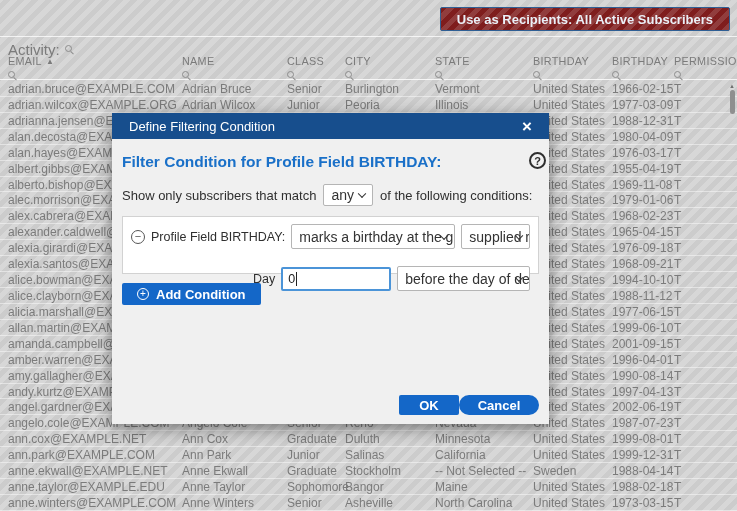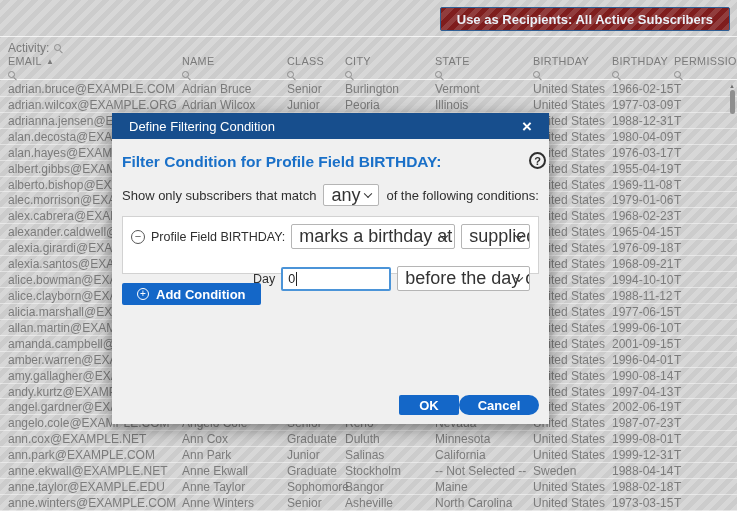--- a/index.html
+++ b/index.html
@@ -16,21 +16,21 @@
   .use-btn { position:absolute; top:7px; right:7px; height:24px; padding:0 16px;
              background:#7f1d1d; border:1px solid #2f5f94; border-radius:2px;
              color:#e9eff7; font-size:13px; font-weight:bold;
              font-family:"Liberation Sans",sans-serif; cursor:pointer; position:absolute; overflow:hidden;}
   .use-btn::after { content:""; position:absolute; inset:0;
              background:repeating-linear-gradient(-45deg,rgba(255,255,255,.14) 0 5px,transparent 5px 10px); }
 
   
   .thead { position:absolute; top:38px; left:0; width:737px; height:42px;
            border-bottom:1px solid rgba(255,255,255,.8); color:#7b7b7b; }
-  .activity-row { position:absolute; top:3px; left:8px; font-size:12px;
+  .activity-row { position:absolute; top:3px; left:8px; font-size:15px;
                   display:flex; align-items:center; gap:5px;justify-content:flex-end; }
   .header-row { position:absolute; top:17px; left:0; width:737px; }
   .hcell { position:absolute; top:0; font-size:10.8px; letter-spacing:.3px; white-space:nowrap; }
   .hcell .lbl { display:inline-flex; align-items:center; gap:4px; }
   .hcell .mag { display:block; margin-top:4px; }
   .sort-arrow { font-size:8px; color:#7b7b7b; }
 
   .mag { position:relative; display:inline-block; width:9px; height:9px; }
   .mag::before { content:""; position:absolute; left:0; top:0; width:5px; height:5px;
                  border:1px solid #8d8d8d; border-radius:50%; }
@@ -70,21 +70,21 @@
   .help-icon { position:absolute; top:13px; right:3px; width:17px; height:17px;
                border:2px solid #2e2e2e; border-radius:50%; color:#2e2e2e;
                font-size:11px; font-weight:bold; display:flex; align-items:center;
                justify-content:center; cursor:pointer; background:none;
                font-family:"Liberation Sans",sans-serif; }
   .match-row { margin-top:13px; display:flex; align-items:center; gap:7px;
                font-size:13px; color:#2f2f2f; white-space:nowrap; }
 
   .select { position:relative; background:#fff; border:1px solid #b5b5b5; border-radius:2px;
             display:inline-flex; align-items:center; padding:0 18px 0 7px;
-            font-size:18px; color:#333; height:25px; white-space:nowrap;
+            font-size:14px; color:#333; height:25px; white-space:nowrap;
             overflow:hidden; cursor:pointer; }
   .select::after { content:""; position:absolute; right:7px; top:50%; width:5px; height:5px;
                    border-right:1.6px solid #333; border-bottom:1.6px solid #333;
                    transform:translateY(-70%) rotate(45deg); }
   .sel-match { height:22px; min-width:48px; }
 
   .cond-panel { margin-top:10px; background:#ffffff; border:1px solid #d2d2d2;
                 padding:7px 8px; height:58px; }
   .cond-line1 { display:flex; align-items:center; gap:6px; }
   .circle-ic { flex:0 0 auto; width:14px; height:14px; border:1.5px solid #555;

